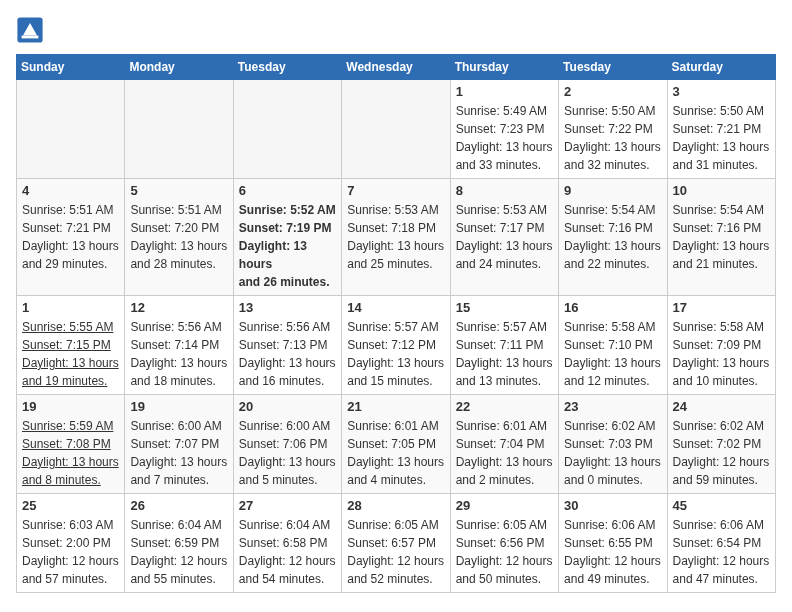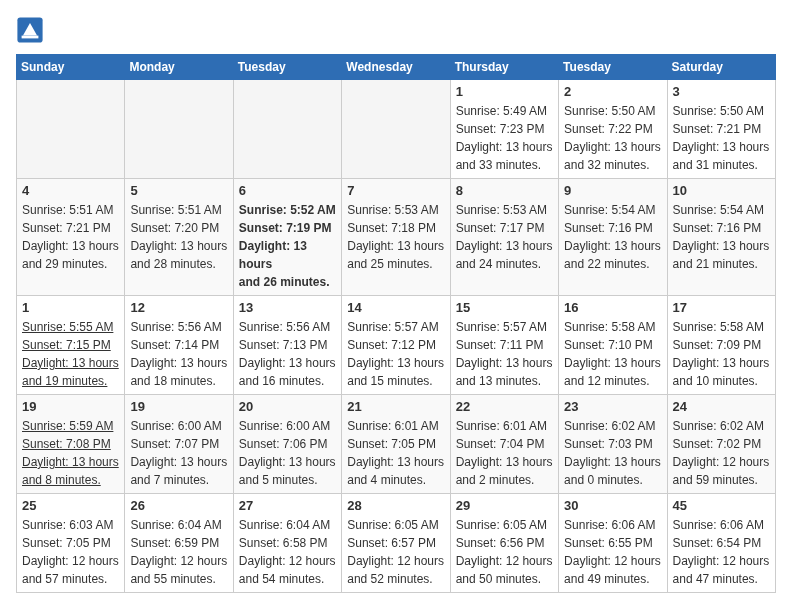--- a/index.html
+++ b/index.html
@@ -301,21 +301,21 @@
           <div class="day-info" style="white-space: pre-line;">Sunrise: 6:02 AM
 Sunset: 7:02 PM
 Daylight: 12 hours
 and 59 minutes.</div>
         </td>
       </tr>
       <tr>
         <td>
           <span class="day-number">25</span>
           <div class="day-info" style="white-space: pre-line;">Sunrise: 6:03 AM
-Sunset: 7:05 PM
+Sunset: 2:00 PM
 Daylight: 12 hours
 and 57 minutes.</div>
         </td>
         <td>
           <span class="day-number">26</span>
           <div class="day-info" style="white-space: pre-line;">Sunrise: 6:04 AM
 Sunset: 6:59 PM
 Daylight: 12 hours
 and 55 minutes.</div>
         </td>

